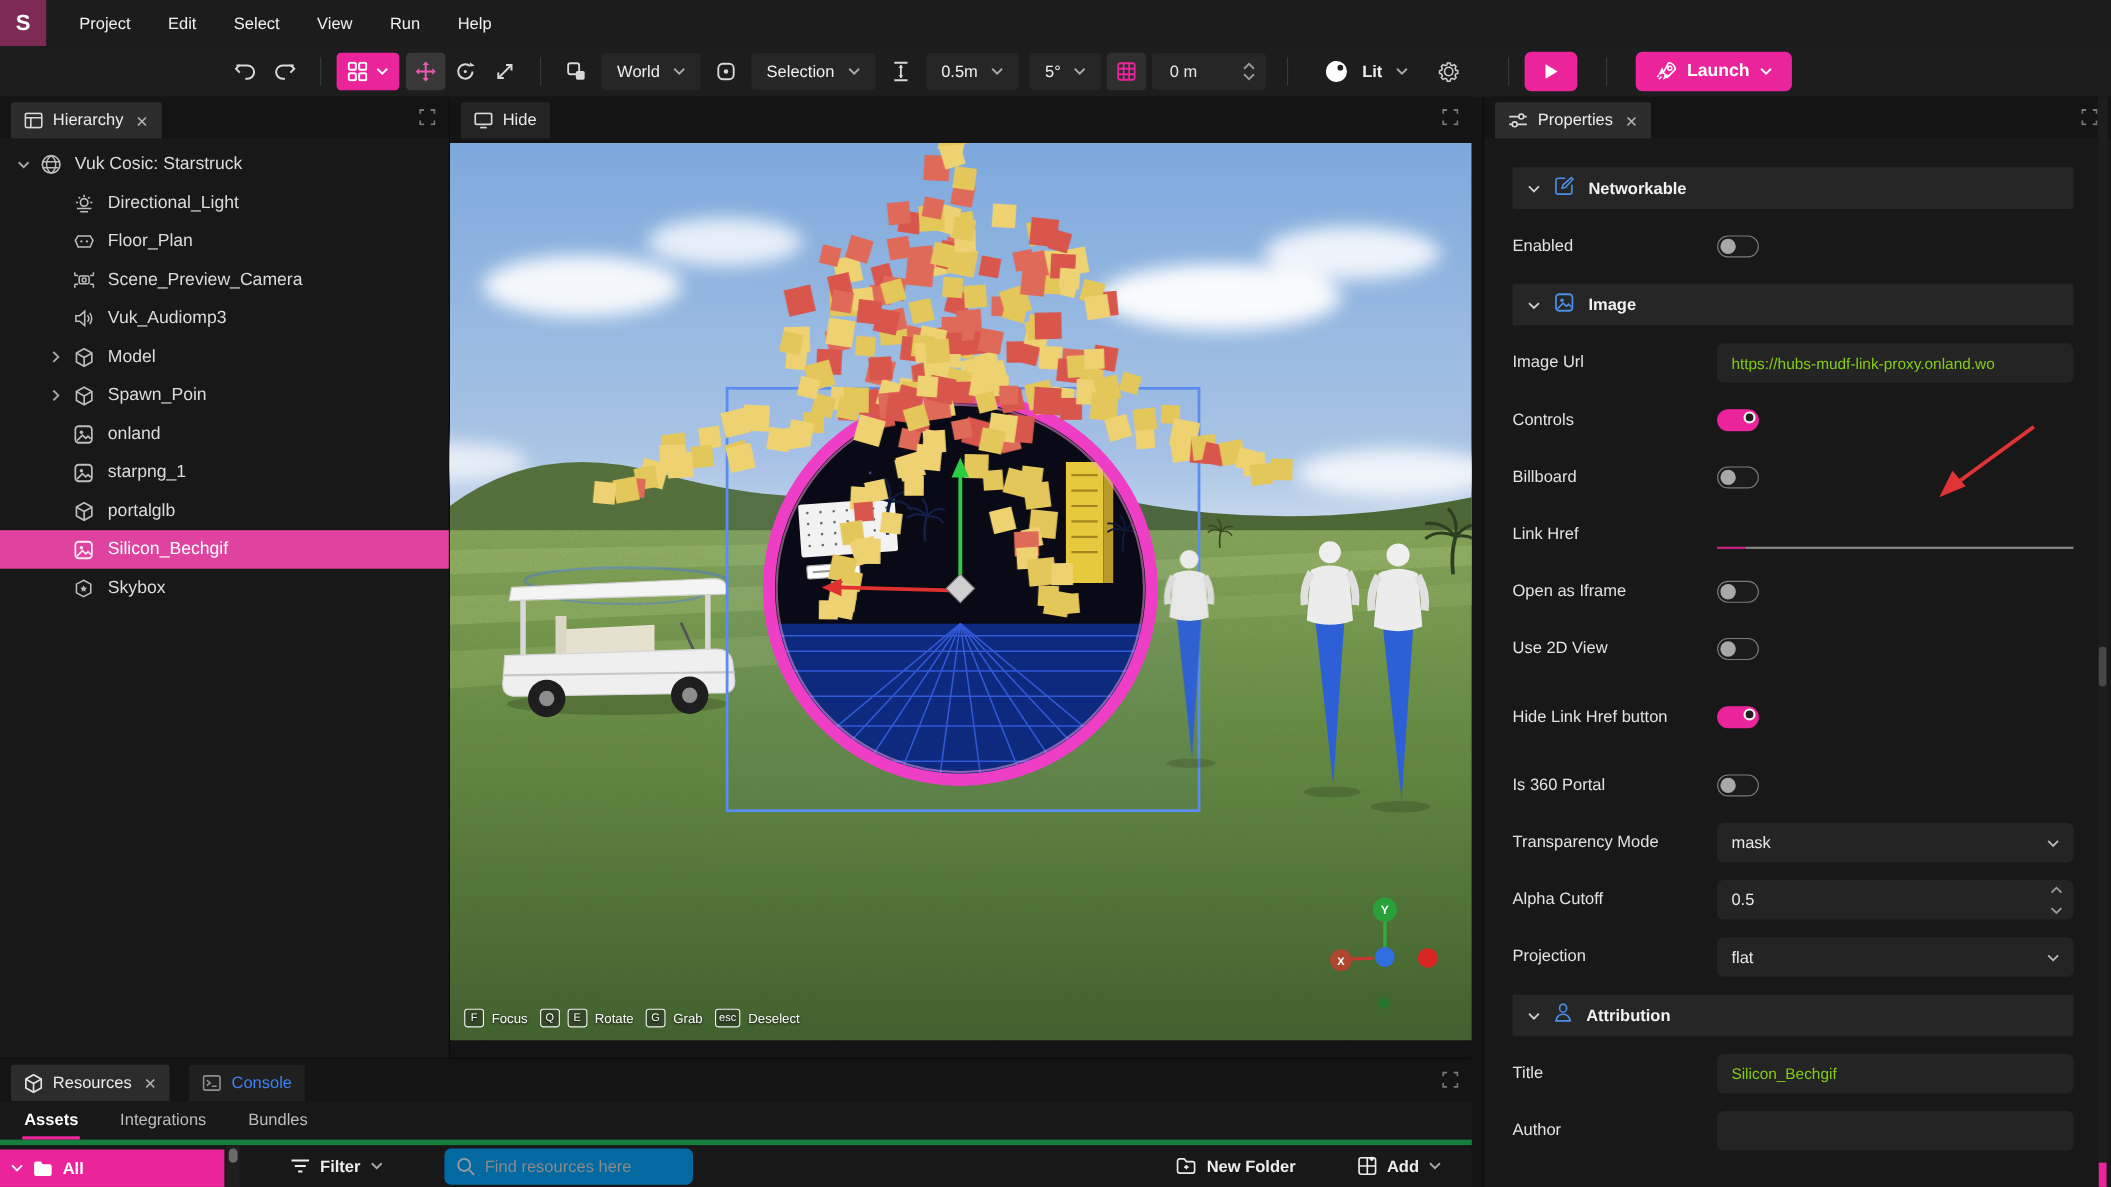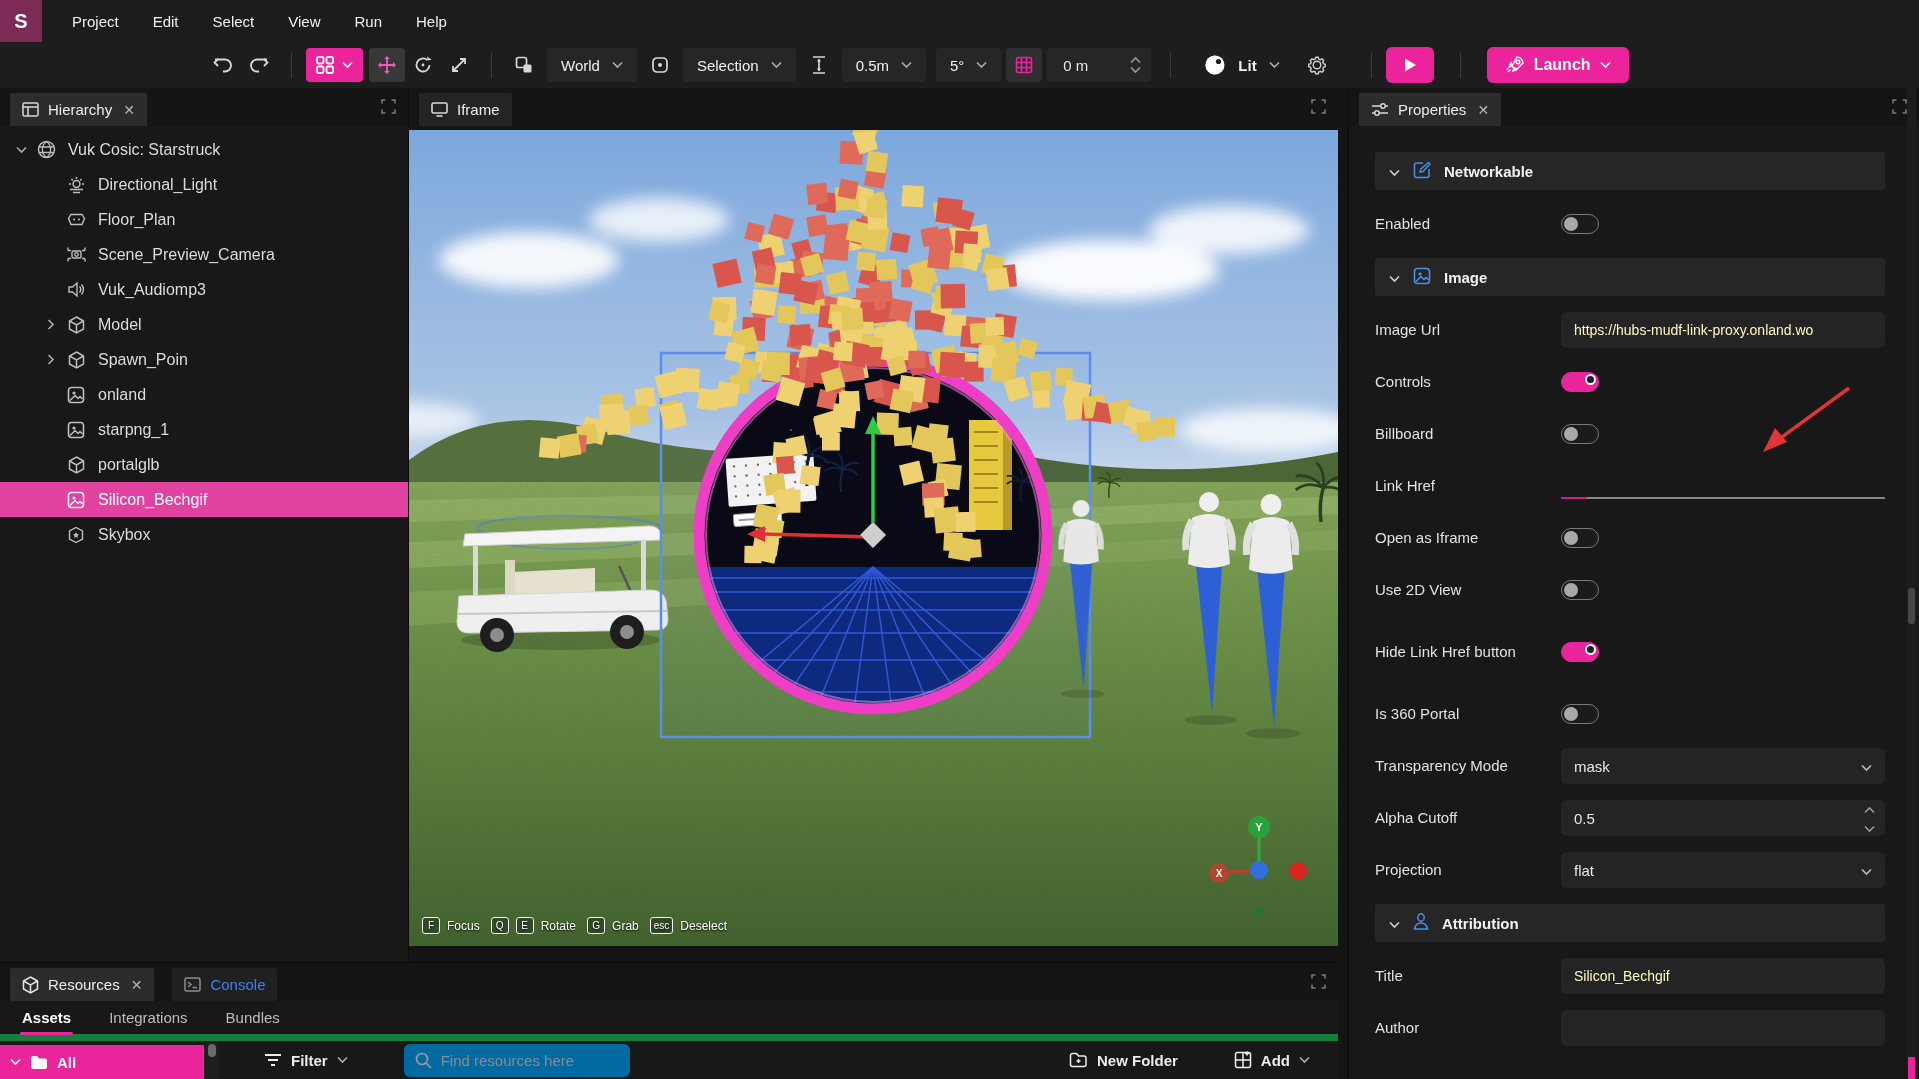--- a/index.html
+++ b/index.html
@@ -65,21 +65,21 @@
   .hint-label { margin-right:4px; }
 
   
   .right-panel { position:absolute; top:88px; left:1348px; width:571px; height:991px; background:#181818;
     border-left:1px solid #0b0b0b; }
   .pbody { margin-left:26px; width:510px; }
   .phead { display:flex; align-items:center; gap:13px; background:#262626; height:38px;
     padding-left:14px; border-radius:2px; margin:8px 0; font-size:15px; font-weight:bold; color:#f2f2f2; }
   .prow { display:grid; grid-template-columns:186px 1fr; align-items:center; min-height:52px; }
   .prow .plabel { font-size:15px; color:#e2e2e2; line-height:1.35; padding-right:8px; }
-  .pinput { width:100%; height:36px; background:#242424; border:none; border-radius:6px; color:#fef9c3;
+  .pinput { width:100%; height:36px; background:#242424; border:none; border-radius:6px; color:#84cc16;
     font-size:14px; padding:0 13px; font-family:"Liberation Sans", sans-serif; outline:none; }
   .pselect { width:100%; height:36px; background:#242424; border-radius:6px; display:flex;
     align-items:center; justify-content:space-between; padding:0 13px; font-size:15px; color:#e8e8e8; }
   .pnumber { width:100%; height:36px; background:#242424; border-radius:6px; display:flex;
     align-items:center; justify-content:space-between; padding:0 10px 0 13px; font-size:15px; }
   .punderline { width:100%; height:34px; background:transparent; position:relative; }
   .punderline .uline { position:absolute; left:0; right:0; bottom:4px; height:2px;
     background:linear-gradient(90deg,#ec249c 0 26px,#9a9a9a 26px); opacity:.85; }
   .toggle { width:38px; height:20px; border-radius:11px; background:#1b1b1b; border:1px solid #7a7a7a;
     position:relative; }
@@ -89,21 +89,21 @@
   .toggle.on .knob { left:auto; right:2px; width:11px; height:11px; background:#1f1f1f; border:2px solid #f5f5f5; top:1px; }
   .annot-arrow { position:absolute; left:388px; top:292px; pointer-events:none; }
   .vscroll { position:absolute; right:3px; top:0; width:9px; height:100%; background:#1d1d1d; }
   .vscroll .thumb { position:absolute; left:1px; width:7px; background:#474747; border-radius:3px; }
   .vscroll .pinkbit { position:absolute; left:1px; width:7px; background:#ec249c; bottom:0; height:22px; }
 
   
   .bottom-panel { position:absolute; top:962px; left:0; width:1338px; height:117px; background:#181818;
     border-top:1px solid #0b0b0b; }
   .subtabs { height:40px; display:flex; align-items:center; gap:34px; padding-left:20px;
-    border-bottom:7px solid #15803d; font-size:15px; }
+    border-bottom:5px solid #15803d; font-size:15px; }
   .subtab { color:#bdbdbd; position:relative; padding:9px 2px; }
   .subtab.active { color:#fff; font-weight:bold; }
   .subtab.active::after { content:""; position:absolute; left:0; right:0; bottom:0; height:3px;
     background:#ec249c; border-radius:2px; }
   .res-toolbar { height:38px; display:flex; align-items:center; position:relative; }
   .all-row { width:204px; height:34px; background:#ec249c; display:flex; align-items:center; gap:9px;
     padding-left:10px; color:#fff; font-size:15px; font-weight:bold; align-self:flex-end; }
   .res-scroll { width:12px; height:100%; background:#1f1f1f; margin-left:2px; position:relative; }
   .res-scroll .thumb { position:absolute; top:3px; left:2px; width:8px; height:13px; background:#6a6a6a; border-radius:4px; }
   .filter-btn { display:flex; align-items:center; gap:9px; margin-left:46px; font-size:15px; font-weight:bold; color:#ededed; }
@@ -462,21 +462,21 @@
 
   <div class="vp-area">
     <div class="tabstrip">
       <span class="ptab" style="background:#242424">
         <span style="display: inline-flex; align-items: center;">
             <svg width="17" height="15" viewBox="0 0 17 15" fill="none">
               <rect x="1" y="1" width="15" height="10" rx="1.5" stroke="#d8d8d8" stroke-width="1.6"></rect>
               <path d="M5.5 14h6" stroke="#d8d8d8" stroke-width="1.6"></path>
             </svg>
           </span>
-        <span>Iframe</span>
+        <span>Hide</span>
       </span>
       <span class="maxi" style="display: inline-flex; align-items: center;">
           <svg width="15" height="15" viewBox="0 0 15 15" fill="none">
             <path d="M1 4.5V1h3.5M10.5 1H14v3.5M14 10.5V14h-3.5M4.5 14H1v-3.5" stroke="#9a9a9a" stroke-width="1.6"></path>
           </svg>
         </span>
     </div>
     <div class="scene-canvas">
       <svg id="scene-svg" width="929" height="816" viewBox="0 0 929 816">
         <defs>

